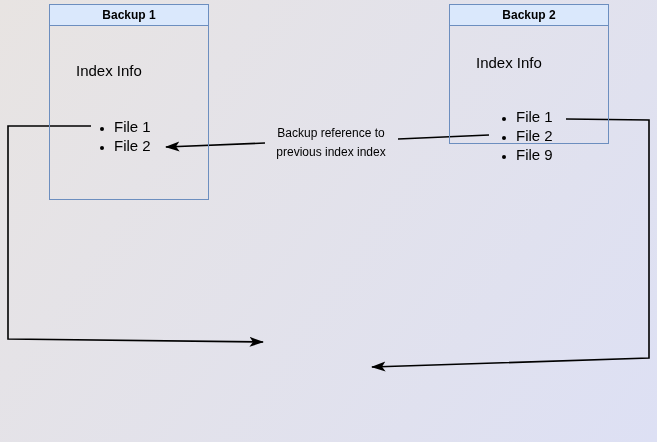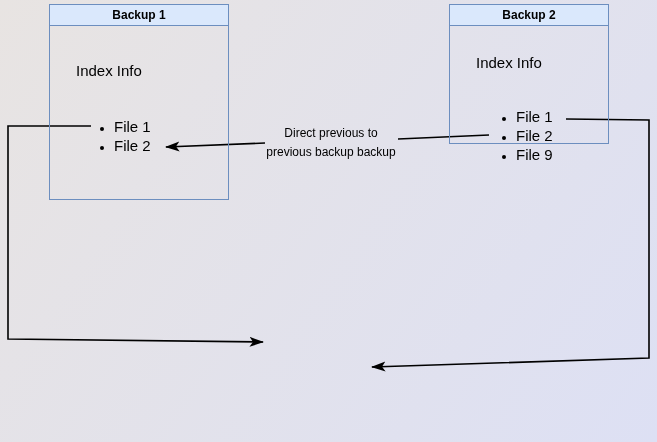--- a/index.html
+++ b/index.html
@@ -41,21 +41,21 @@
     box-sizing: border-box;
   }
   .blue .box-header {
     background: var(--blue-fill, #dae8fc);
     border-bottom: 1.5px solid var(--blue-border, #6c8ebf);
   }
   .green .box-header {
     background: var(--green-fill, #d5e8d4);
     border-bottom: 1.5px solid var(--green-border, #82b366);
   }
-  #backup1 { left: 49px;  top: 4px;   width: 180px; height: 196px; }
+  #backup1 { left: 49px;  top: 4px;   width: 160px; height: 196px; }
   #backup2 { left: 449px; top: 4px;   width: 160px; height: 140px; }
   #dedup   { left: 229px; top: 280px; width: 189px; height: 159px; }
 
   .subtitle {
     position: absolute;
     font-size: 15px;
     line-height: 18px;
     white-space: nowrap;
   }
   #backup1 .subtitle { left: 26px; top: 57px; }
@@ -124,17 +124,17 @@
     <div class="subtitle">Index Info</div>
     <ul class="files">
       <li>File 1</li>
       <li>File 2</li>
       <li>File 9</li>
     </ul>
   </div>
 
 
   <div class="annotation">
-    <div>Direct previous to</div>
-    <div>previous backup backup</div>
+    <div>Backup reference to</div>
+    <div>previous index index</div>
   </div>
 
 </div>
 
 </body></html>

